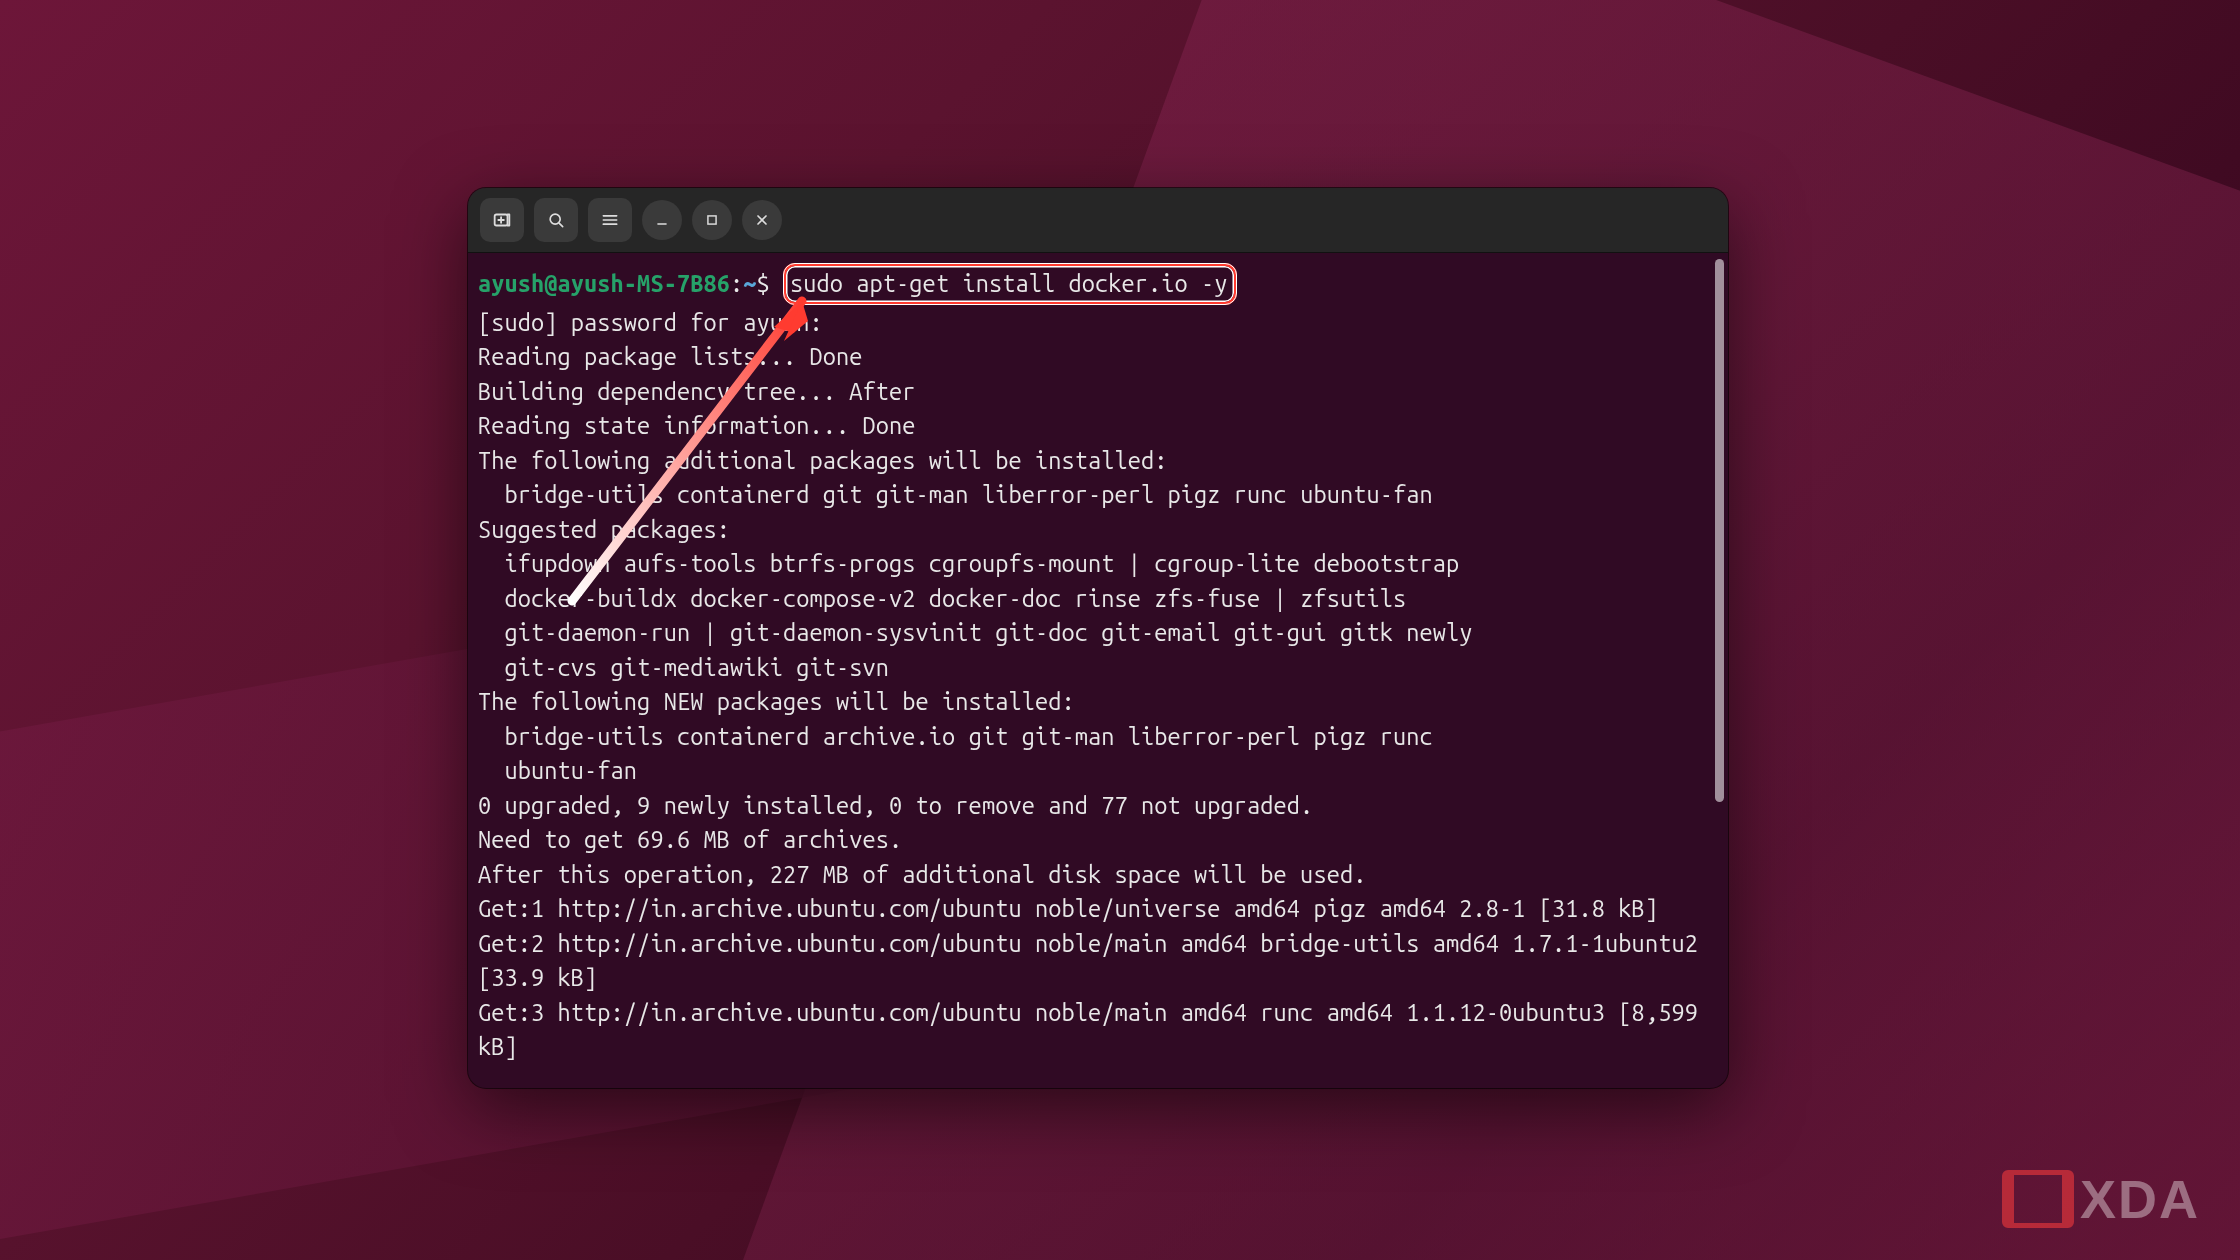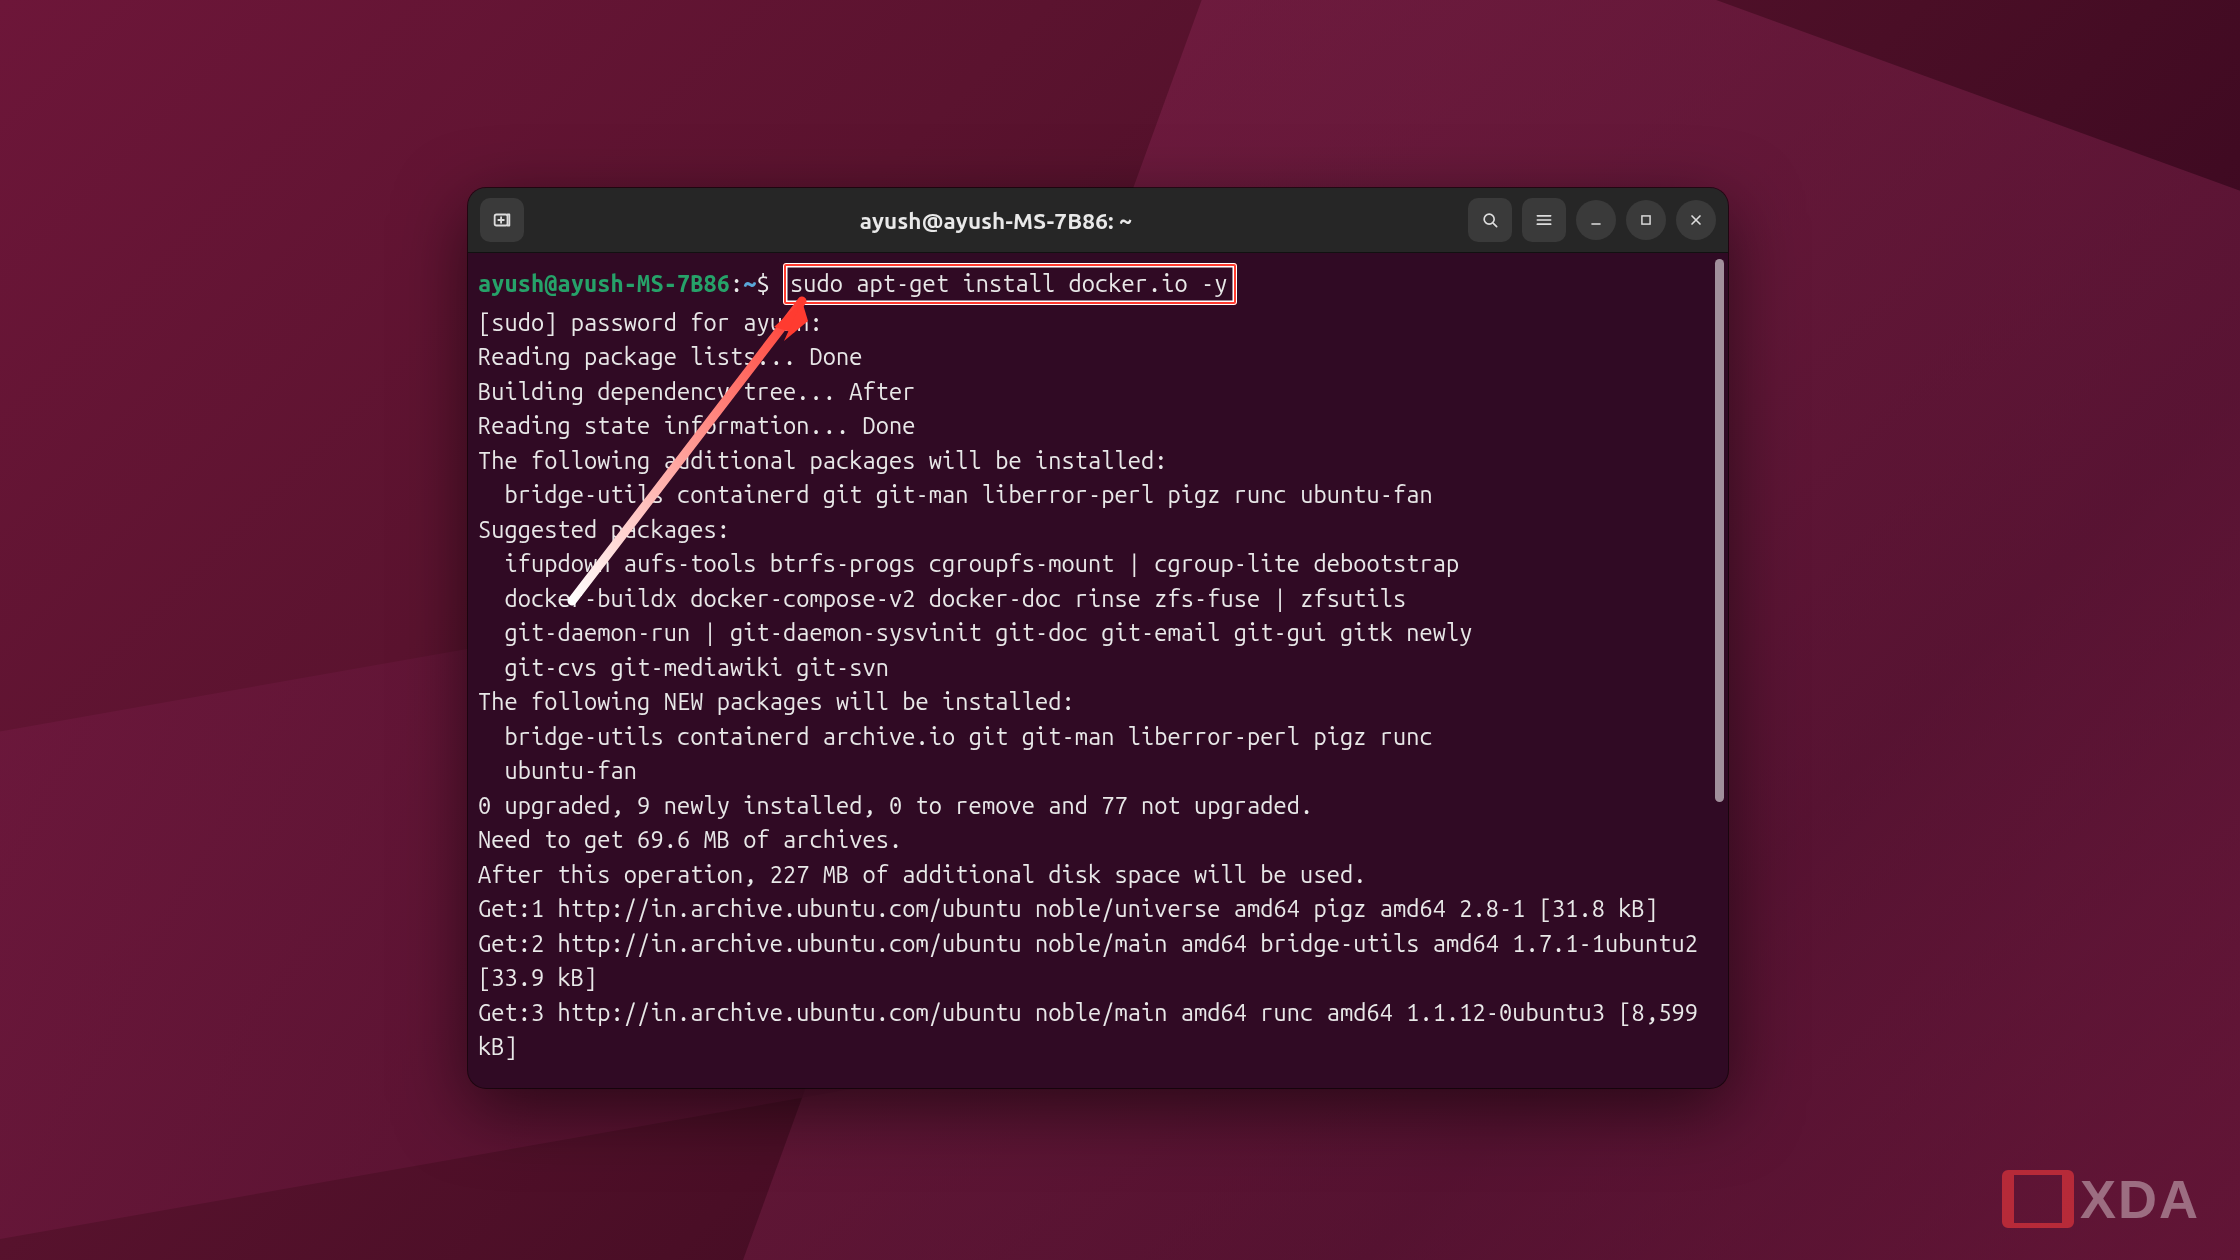--- a/index.html
+++ b/index.html
@@ -137,21 +137,21 @@
   .dollar { color: #e8e8e8; }
 
   
   .cmd-highlight {
     display: inline-block;
     padding: 0 6px 1px 4px;
     border: 3px solid #ff3b30;
     outline: 1.5px solid #fff;
     outline-offset: -1px;
     box-shadow: 0 0 0 1.5px #fff inset;
-    border-radius: 3px;
+    border-radius: 12px;
     color: #e8e8e8;
   }
 
   
   .anno-arrow {
     position: absolute;
     left: 64px;
     top: 18px;
     width: 380px;
     height: 360px;
@@ -191,21 +191,20 @@
   <div class="titlebar">
     <div class="tb-left">
       <div class="tb-btn" title="New tab">
         <svg width="22" height="22" viewBox="0 0 24 24" fill="none" stroke="#ddd" stroke-width="2" stroke-linecap="round" stroke-linejoin="round">
           <rect x="4" y="6" width="14" height="12" rx="2"></rect>
           <path d="M18 6h2v12h-2"></path>
           <path d="M11 9v6M8 12h6"></path>
         </svg>
       </div>
     </div>
-    <div class="tb-center">ayush@ayush-MS-7B86: ~</div>
     <div class="tb-right">
       <div class="tb-btn" title="Search">
         <svg width="20" height="20" viewBox="0 0 24 24" fill="none" stroke="#ddd" stroke-width="2" stroke-linecap="round">
           <circle cx="11" cy="11" r="6"></circle>
             <path d="M20 20l-4-4"></path>
         </svg>
       </div>
       <div class="tb-btn" title="Menu">
         <svg width="20" height="20" viewBox="0 0 24 24" fill="none" stroke="#ddd" stroke-width="2" stroke-linecap="round">
           <path d="M4 7h16M4 12h16M4 17h16"></path>

